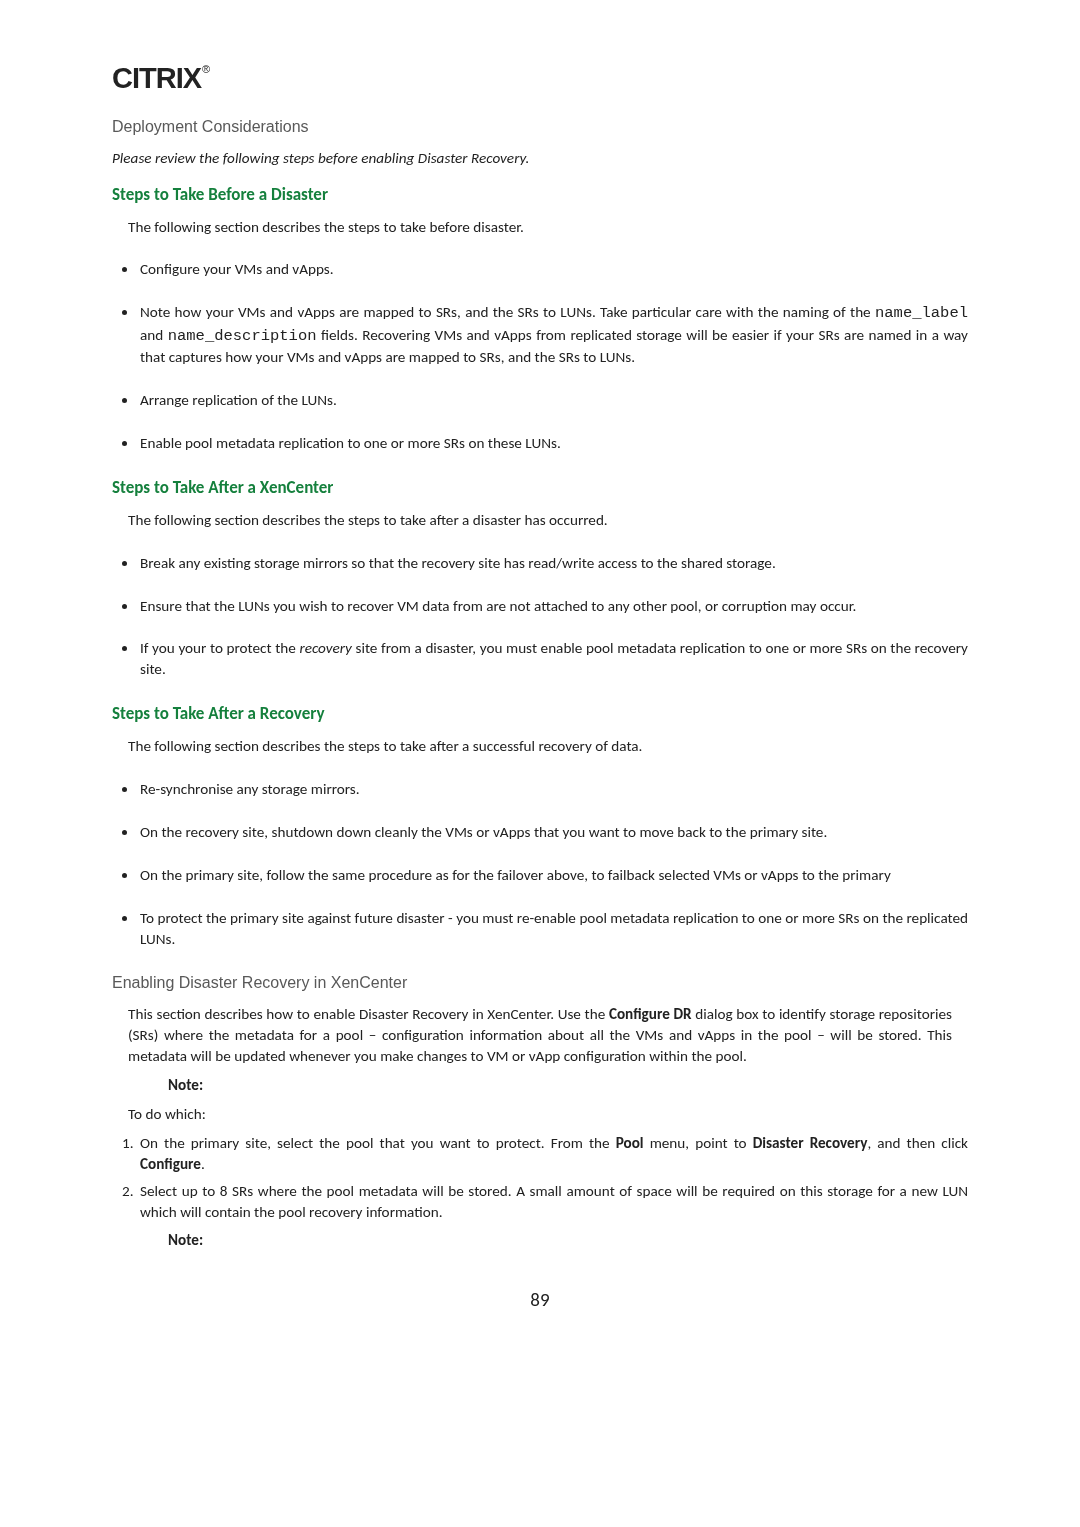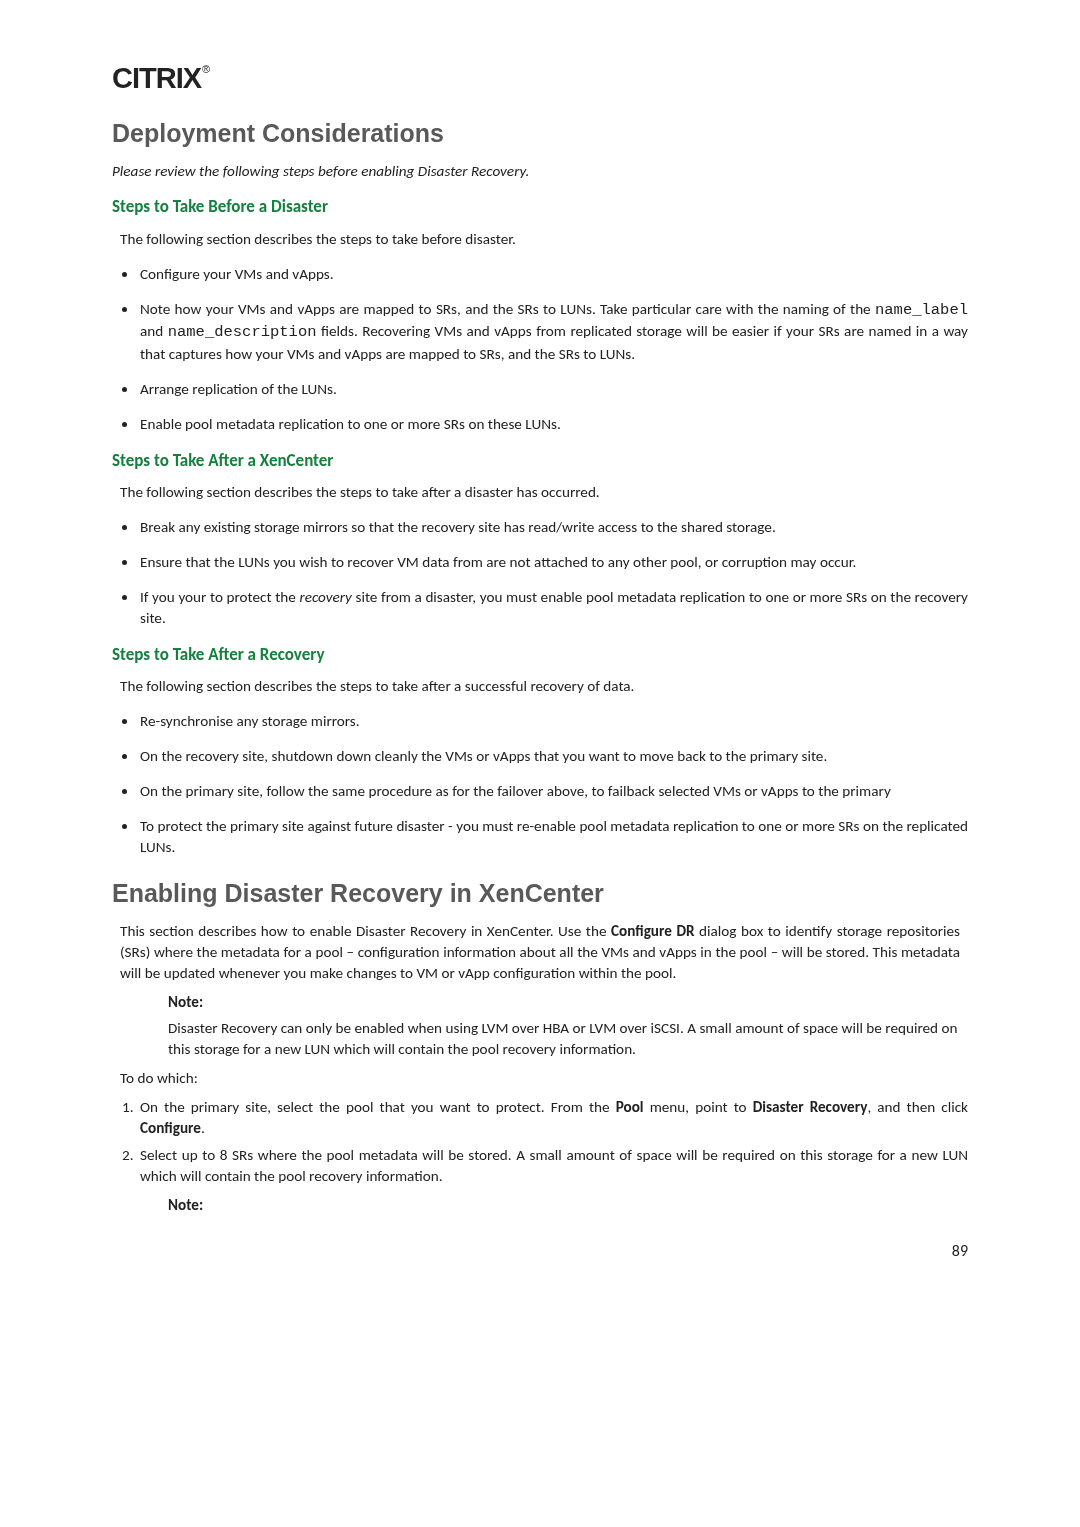--- a/index.html
+++ b/index.html
@@ -19,46 +19,46 @@
     font-family: Liberation Sans, sans-serif;
     font-weight: 900;
     font-size: 29px;
     letter-spacing: -1.0px;
     color: #222;
     margin-bottom: 10px;
   }
   .logo-sup { font-size:11px; vertical-align: 15px; font-weight:400; margin-left:1px;}
   h1 {
     font-family: Arial, Helvetica, sans-serif;
-    font-size: 25px;
-    font-weight: bold;
+    font-size: 16px;
+    font-weight: normal;
     color: #595959;
     margin: 18px 0 10px 0;
   }
   h2.blue {
     font-family: "Segoe UI", Calibri, sans-serif;
     font-size: 17px;
     font-weight: bold;
     color: #15803d;
     margin: 14px 0 10px 0;
   }
-  p { margin: 8px 8px; }
+  p { margin: 8px 16px; }
   p.intro { margin: 10px 0 14px 0; font-style: italic; }
   ul.bul { list-style: disc; padding-left: 26px; margin: 6px 0 6px 0;}
-  ul.bul > li { margin: 14px 0; text-align: justify; padding-left:2px;}
+  ul.bul > li { margin: 22px 0; text-align: justify; padding-left:2px;}
   ol.num { padding-left: 25px; margin: 6px 0;}
   ol.num > li { margin: 6px 0; text-align: justify; padding-left:3px;}
   .mono { font-family: "Courier New", monospace; font-size: 15.5px; }
   .em { font-style: italic; }
   .bold { font-weight: bold; }
   .justify { text-align: justify; }
   .noteblock { margin: 8px 0 8px 56px; }
   .noteblock .ntitle { font-weight: bold; margin-bottom:6px;}
   .noteblock .nbody { text-align: left; }
-  .pagenum { text-align:right; font-size:16px; margin-top:24px;}
+  .pagenum { text-align:center; font-size:19px; margin-top:36px;}
 </style>
 </head>
 <body>
 
 <div class="logo"><span>CITRIX</span><span class="logo-sup">®</span></div>
 
 <h1>Deployment Considerations</h1>
 
 <p class="intro">Please review the following steps before enabling Disaster Recovery.</p>
 
@@ -87,21 +87,20 @@
   <li>On the primary site, follow the same procedure as for the failover above, to failback selected VMs or vApps to the primary</li>
   <li>To protect the primary site against future disaster - you must re-enable pool metadata replication to one or more SRs on the replicated LUNs.</li>
 </ul>
 
 <h1>Enabling Disaster Recovery in XenCenter</h1>
 
 <p class="justify"><span>This section describes how to enable Disaster Recovery in XenCenter. Use the </span><span class="bold">Configure DR</span><span> dialog box to identify storage repositories (SRs) where the metadata for a pool – configuration information about all the VMs and vApps in the pool – will be stored. This metadata will be updated whenever you make changes to VM or vApp configuration within the pool.</span></p>
 
 <div class="noteblock">
   <div class="ntitle">Note:</div>
-  <div class="nbody">Disaster Recovery can only be enabled when using LVM over HBA or LVM over iSCSI. A small amount of space will be required on this storage for a new LUN which will contain the pool recovery information.</div>
 </div>
 
 <p>To do which:</p>
 
 <ol class="num">
   <li><span>On the primary site, select the pool that you want to protect. From the </span><span class="bold">Pool</span><span> menu, point to  </span><span class="bold">Disaster Recovery</span><span>, and then click </span><span class="bold">Configure</span><span>.</span></li>
   <li>Select up to 8 SRs where the pool metadata will be stored. A small amount of space will be required on this storage for a new LUN which will contain the pool recovery information.</li>
 </ol>
 
 <div class="noteblock">

